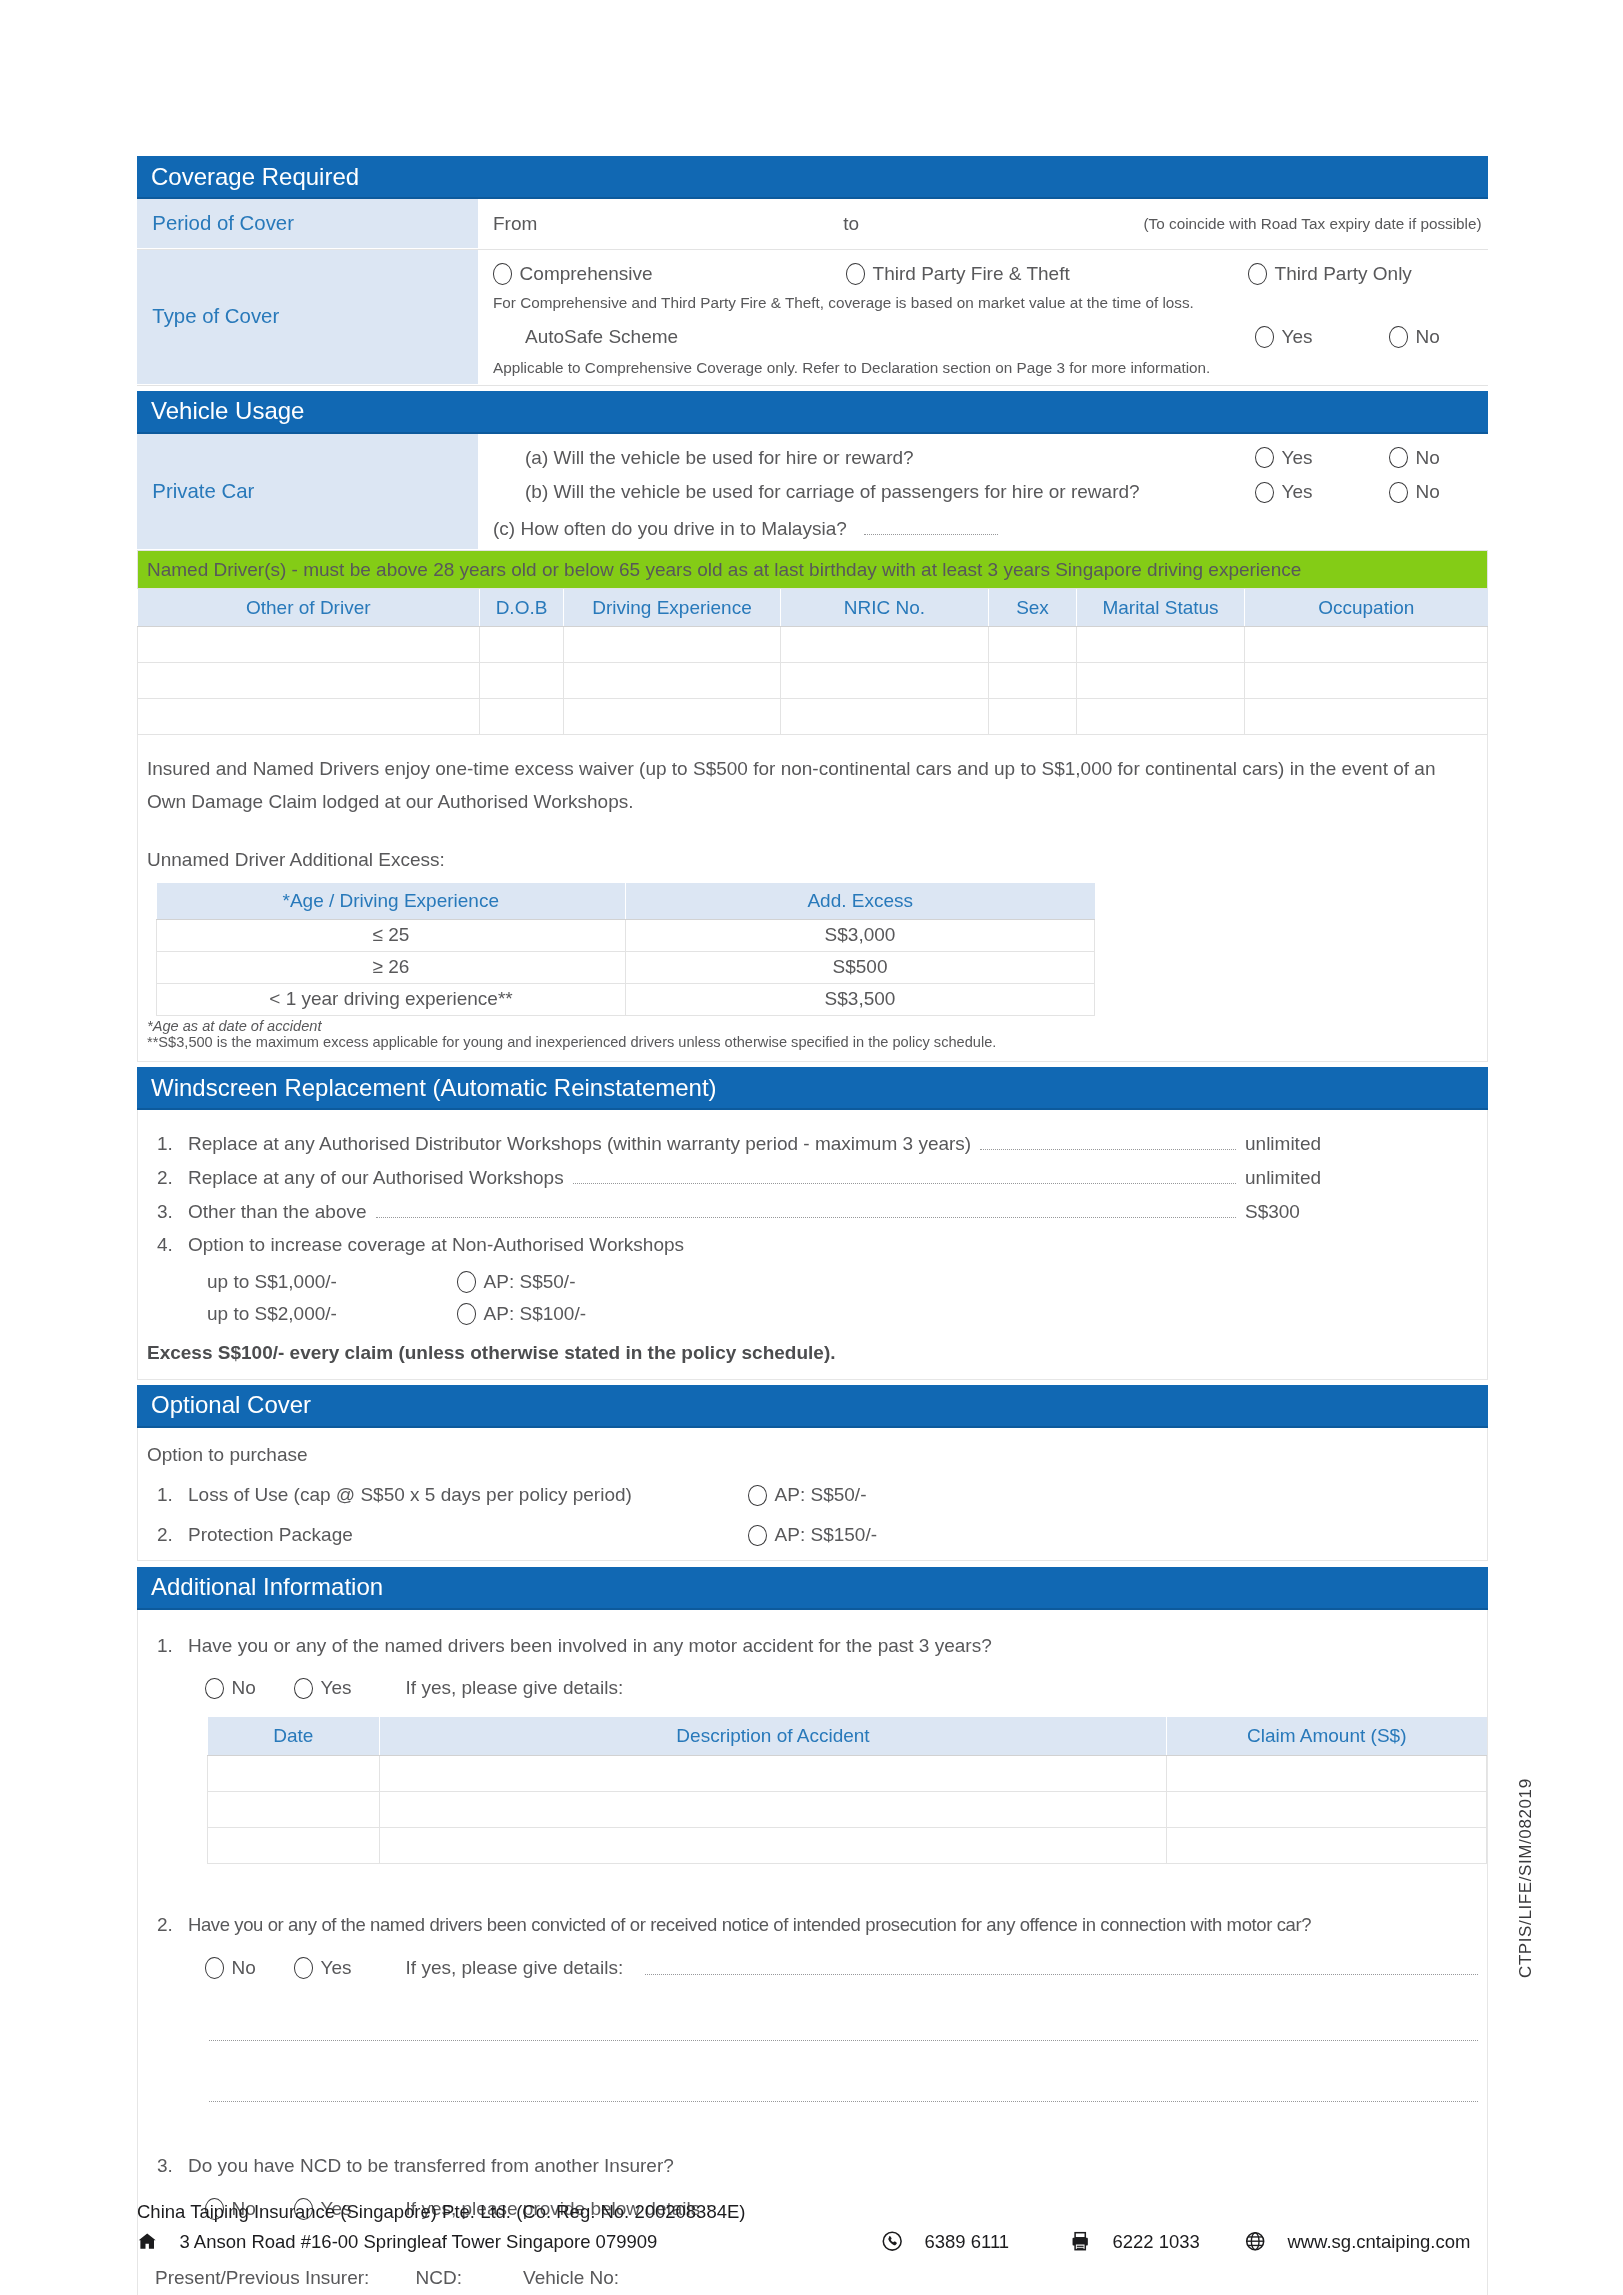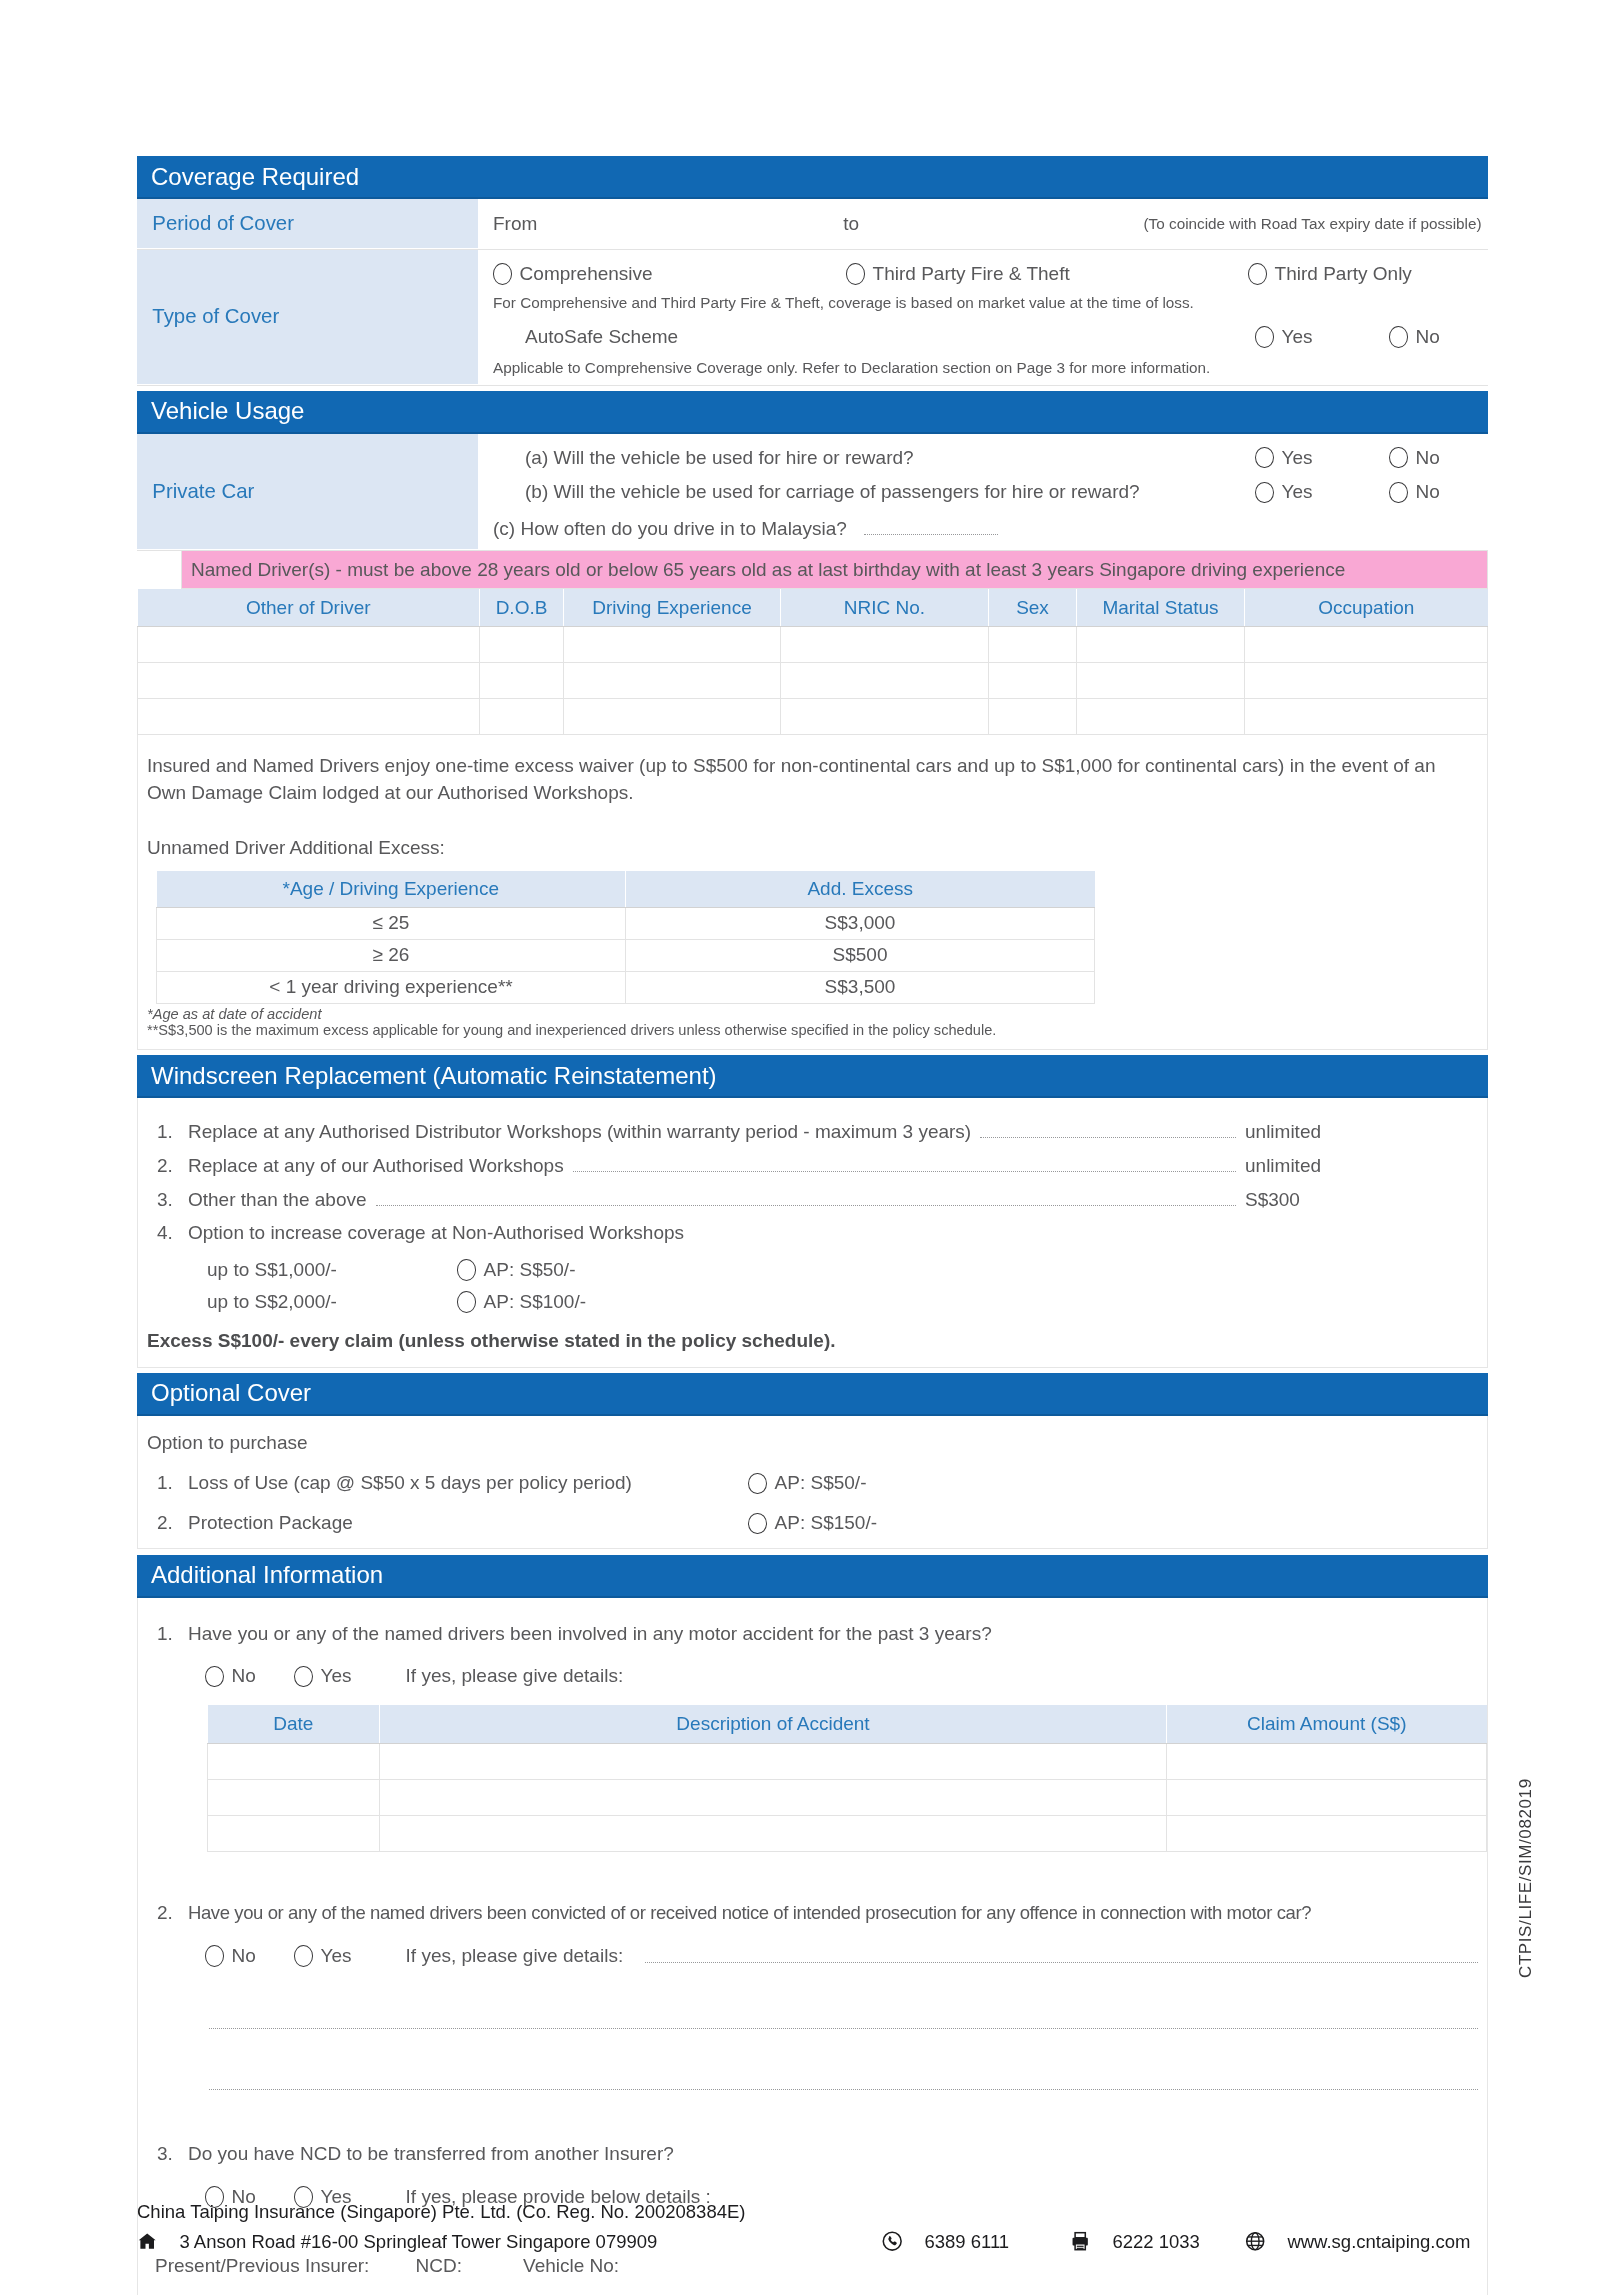--- a/index.html
+++ b/index.html
@@ -76,35 +76,35 @@
   .type-cell { padding: 9px 0 7.6px 14px; }
   .optrow { display: flex; align-items: center; margin-top: 3.8px; }
   .optrow .o1 { width: 353px; } .optrow .o2 { width: 402px; } .optrow .o3 { flex: 1; }
   .optrow .o1,.optrow .o2,.optrow .o3 { display:flex; align-items:center; }
   .type-note { margin-top: 9px; }
   .autosafe { margin-top: 14px; }
   .as-note { margin-top: 11.5px; }
 
   .usage-cell { padding: 12.7px 0 10.2px 14px; display: flex; flex-direction: column; gap: 12.7px; }
 
-  .noterow { border: 1.3px solid #e3e3e3; border-top: none; padding: 7.6px 9px; background: #f9a8d4; margin-left: 44px; }
+  .noterow { border: 1.3px solid #e3e3e3; border-top: none; padding: 7.6px 9px; background: #84cc16; }
 
   
   table { border-collapse: collapse; width: 100%; table-layout: fixed; }
   th {
     background: #dce6f3; color: #2879ba; font-weight: normal; font-size: 19px;
     height: 37px; border-left: 1.9px solid #ffffff; border-bottom: 1.3px solid #d2d2d2;
   }
   th:first-child { border-left: none; }
   td { background:#fff; height: 36px; border: 1.3px solid #e3e3e3; }
 
   .block { background: #fff; border: 1.3px solid #e6e6e6; border-top: none; }
 
   .excess-block { padding: 16.6px 9px 11.5px 9px; }
-  .excess-para { line-height: 27px; padding-right: 3.8px; }
+  .excess-para { line-height: 33px; padding-right: 3.8px; }
   .excess-title { margin-top: 31px; }
   .excess-table { width: 939px; margin: 12.7px 0 0 9px; }
   .excess-table th { height: 36px; }
   .excess-table td { text-align: center; height: 32px; color:#58585a; }
   .fn1 { margin-top: 2px; font-style: italic; }
 
   
   .ws-block { padding: 15.3px 0 12.7px 0; }
   .wli { display: flex; align-items: flex-end; padding: 5.1px 130px 5.1px 0; }
   .wli .num { width: 50px; padding-left: 19px; flex: none; }

